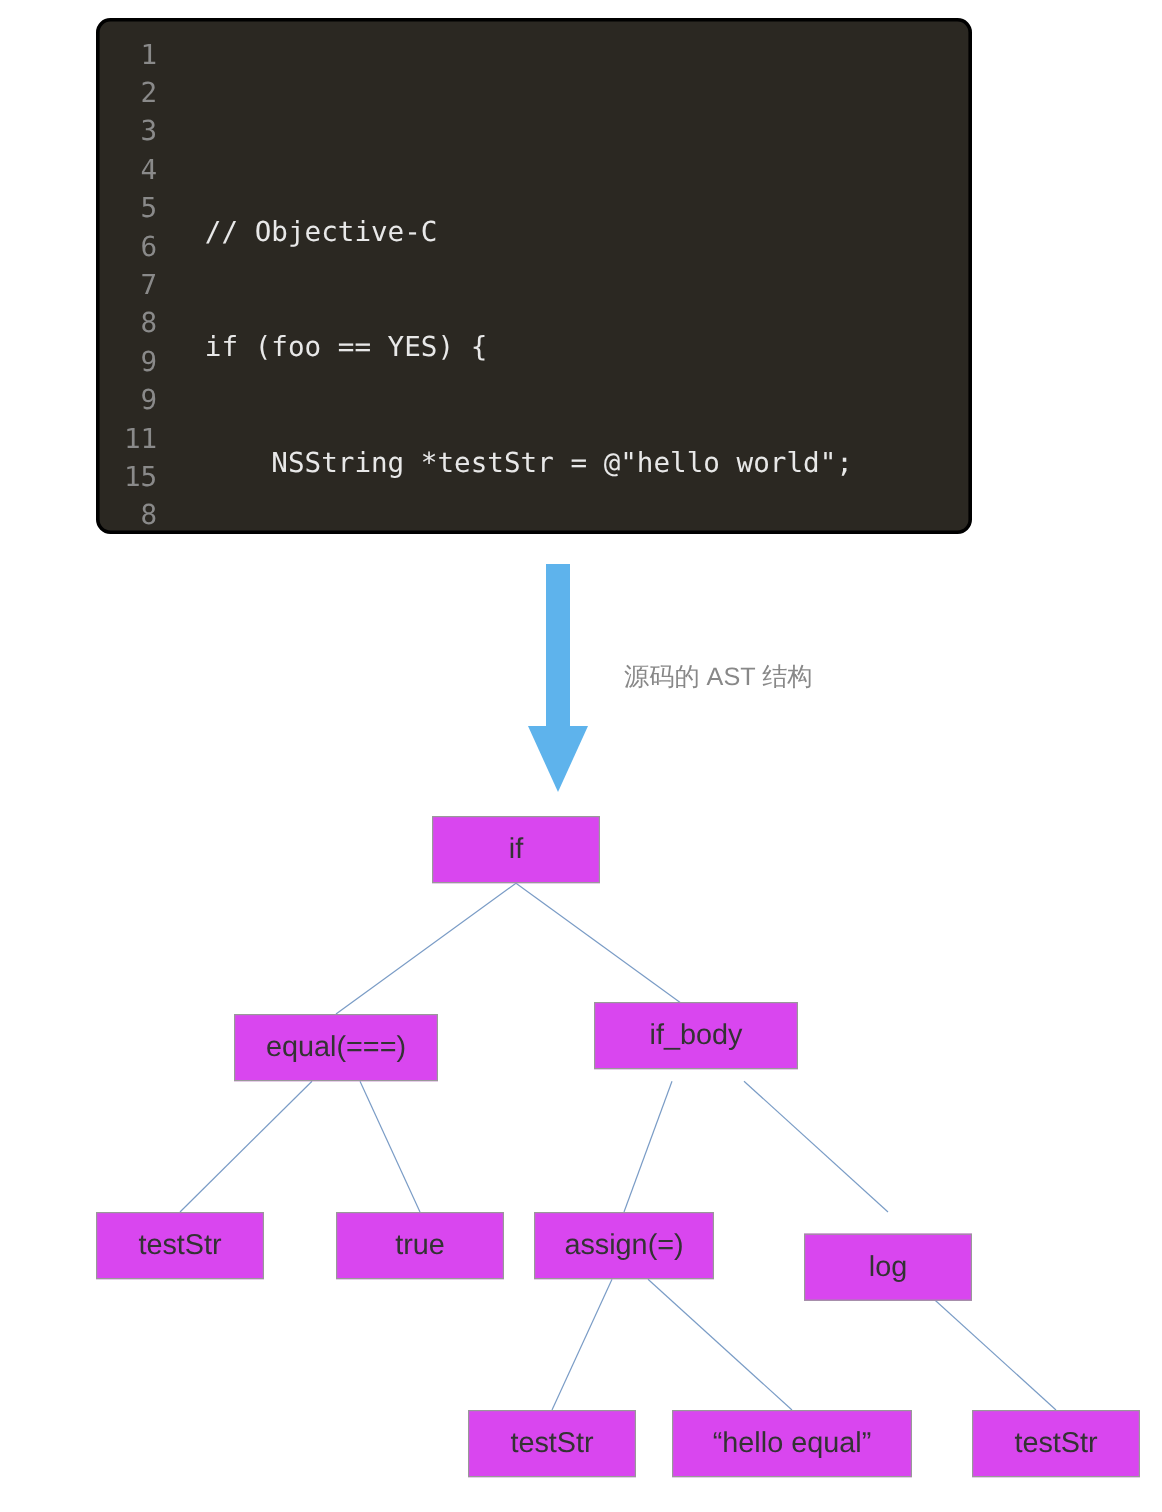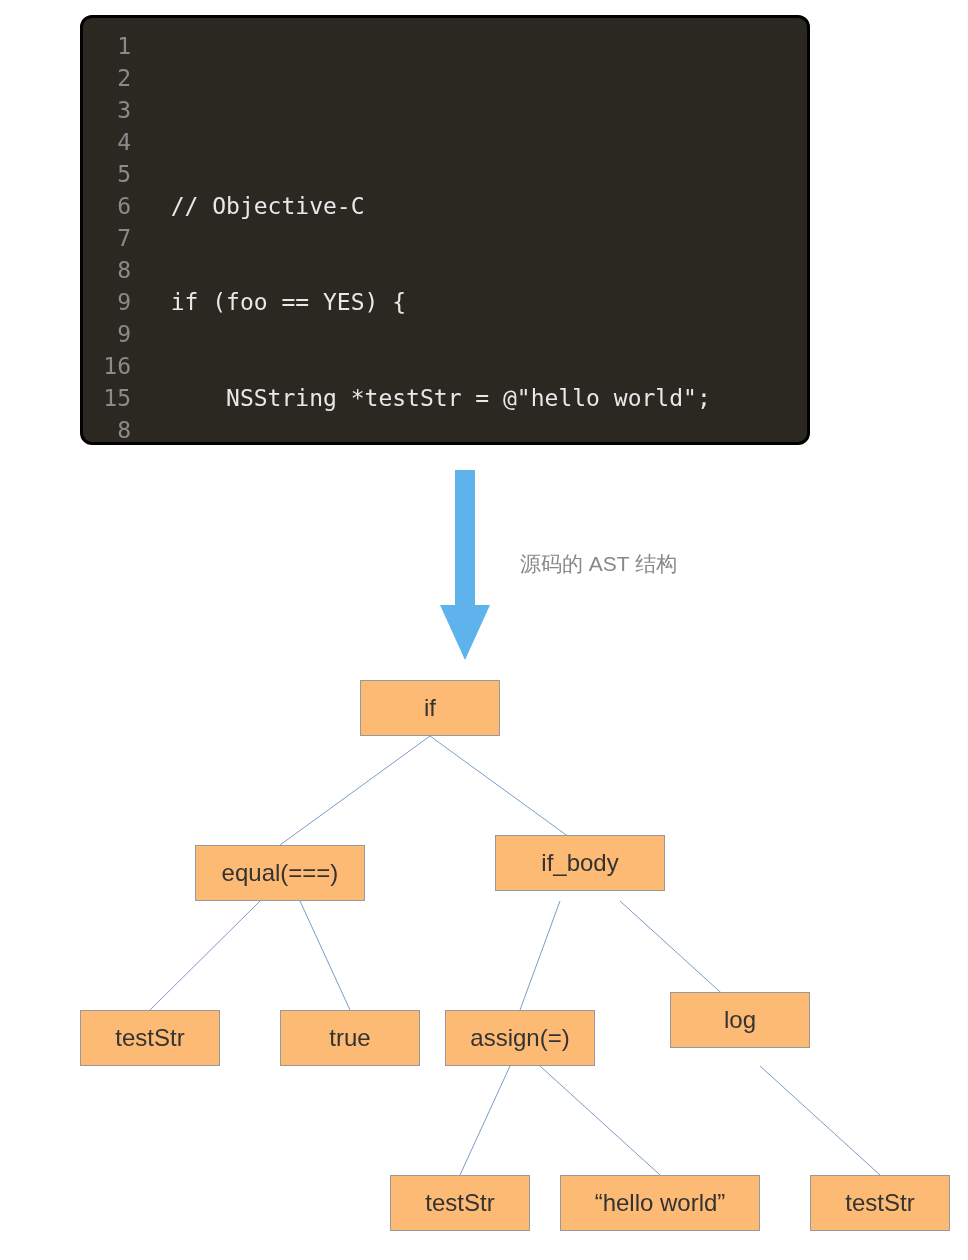--- a/index.html
+++ b/index.html
@@ -27,21 +27,21 @@
       padding-top: 12px;
       text-align: right;
       font-family: "SF Mono", Menlo, Monaco, monospace;
       font-size: 23px;
       line-height: 32px;
       color: #8a8a8a;
       padding-right: 12px;
     }
     .code-area {
       flex: 1;
-      padding-top: 12px;
+      padding-top: 0;
       font-family: "SF Mono", Menlo, Monaco, monospace;
       font-size: 23px;
       line-height: 32px;
       color: #e8e8e8;
       white-space: pre;
     }
     .code-line { height: 32px; }
     .arrow-wrap {
       position: absolute;
       left: 440px;
@@ -59,21 +59,21 @@
     .tree {
       position: absolute;
       left: 0;
       top: 680px;
       width: 968px;
       height: 580px;
     }
     .node {
       position: absolute;
       border: 1px solid #999;
-      background: #fdba74;
+      background: #d946ef;
       text-align: center;
       font-size: 24px;
       color: #333;
       display: flex;
       align-items: center;
       justify-content: center;
       height: 56px;
     }
     .tree-lines {
       position: absolute;
@@ -95,21 +95,21 @@
     <div class="code-line">1</div>
     <div class="code-line">2</div>
     <div class="code-line">3</div>
     <div class="code-line">4</div>
     <div class="code-line">5</div>
     <div class="code-line">6</div>
     <div class="code-line">7</div>
     <div class="code-line">8</div>
     <div class="code-line">9</div>
     <div class="code-line">9</div>
-    <div class="code-line">16</div>
+    <div class="code-line">11</div>
     <div class="code-line">15</div>
     <div class="code-line">8</div>
   </div>
   <div class="code-area">
     <div class="code-line"></div>
     <div class="code-line">  // Objective-C</div>
     <div class="code-line">  if (foo == YES) {</div>
     <div class="code-line">      NSString *testStr = @"hello world";</div>
     
     
@@ -146,18 +146,18 @@
   </svg>
 
   <div class="node" style="left:360px;top:0;width:140px">if</div>
 
   <div class="node" style="left:195px;top:165px;width:170px">equal(===)</div>
   <div class="node" style="left:495px;top:155px;width:170px">if_body</div>
 
   <div class="node" style="left:80px;top:330px;width:140px">testStr</div>
   <div class="node" style="left:445px;top:330px;width:150px">assign(=)</div>
   <div class="node" style="left:280px;top:330px;width:140px">true</div>
-  <div class="node" style="left:670px;top:312px;width:140px">log</div>
+  <div class="node" style="left:670px;top:348px;width:140px">log</div>
 
   <div class="node" style="left:390px;top:495px;width:140px">testStr</div>
-  <div class="node" style="left:560px;top:495px;width:200px">“hello world”</div>
+  <div class="node" style="left:560px;top:495px;width:200px">“hello equal”</div>
   <div class="node" style="left:810px;top:495px;width:140px">testStr</div>
 </div>
 
 </body></html>

